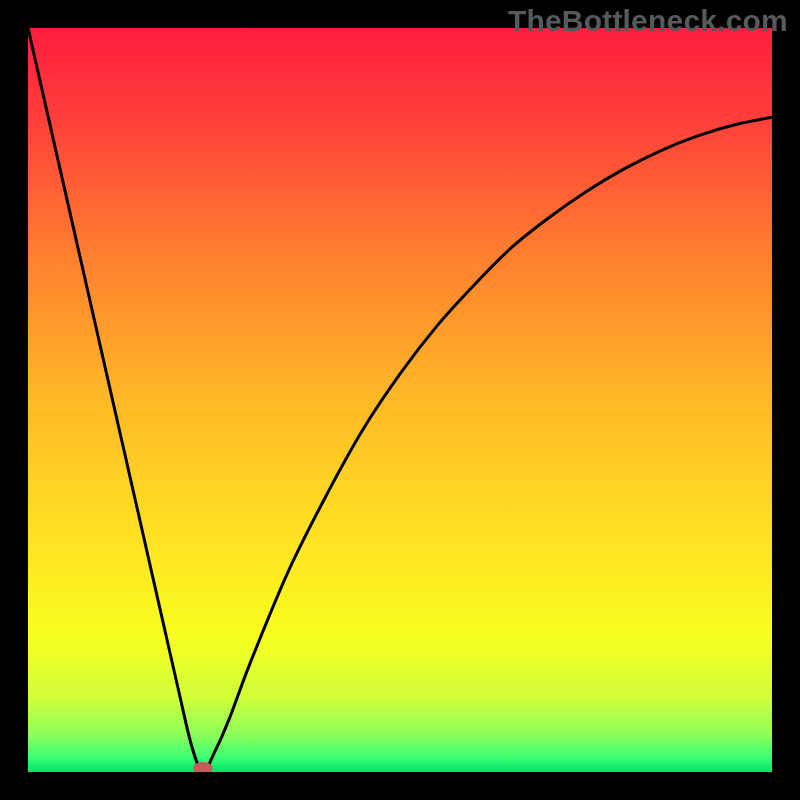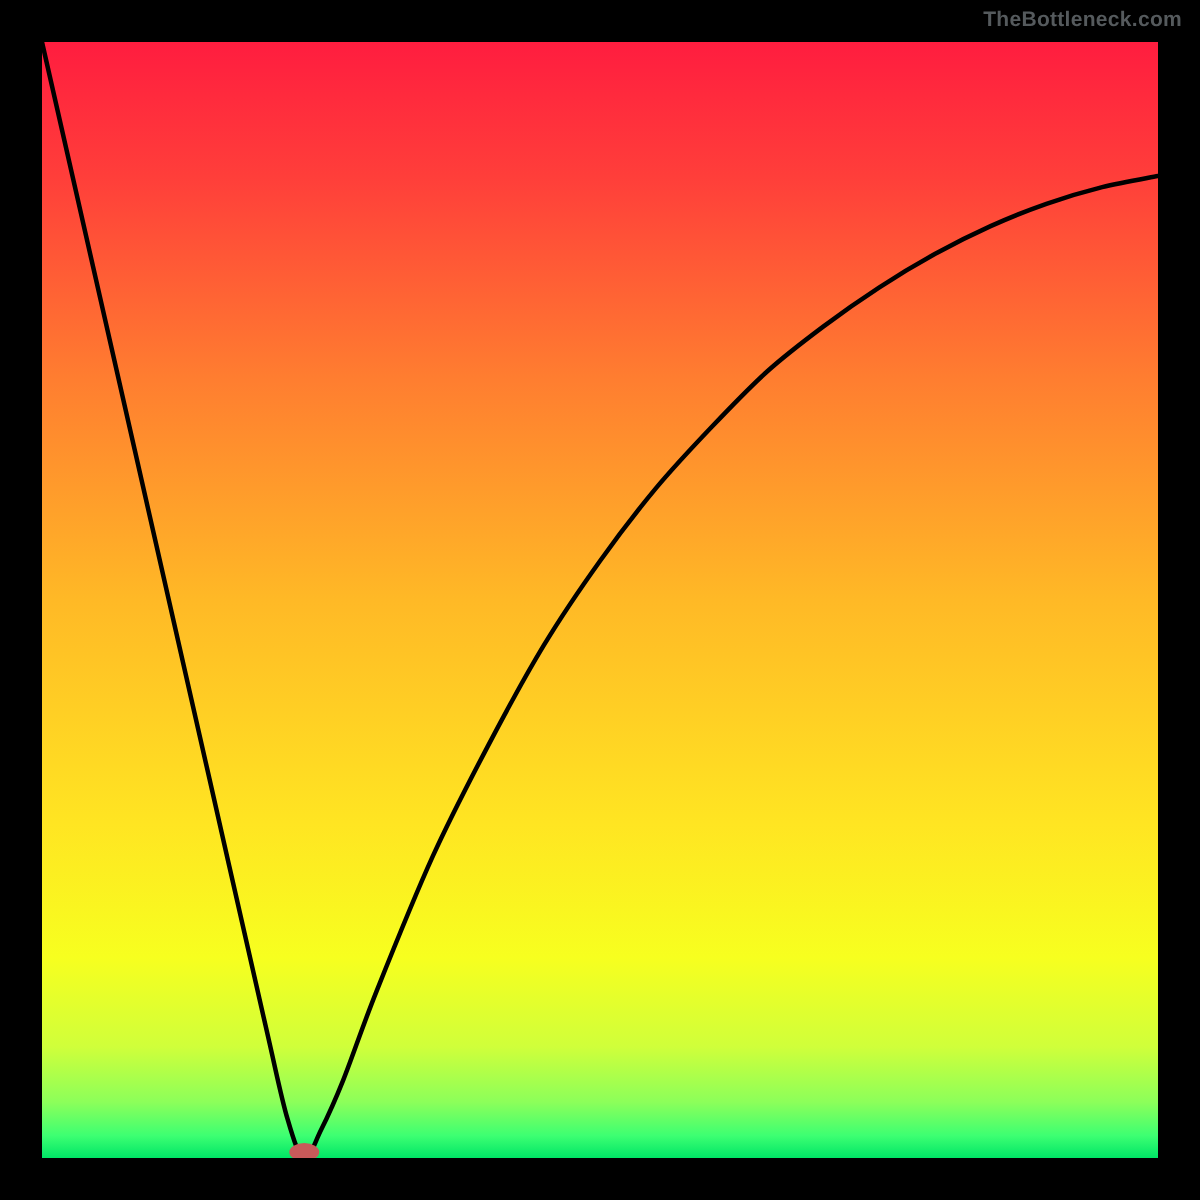--- a/index.html
+++ b/index.html
@@ -23,21 +23,21 @@
     top: 28px;
     width: 744px;
     height: 744px;
     overflow: hidden;
   }
   .watermark {
     position: absolute;
     top: 4px;
     right: 12px;
     color: #555a5d;
-    font-size: 14px;
+    font-size: 30px;
     font-weight: 600;
     letter-spacing: 0.2px;
     z-index: 10;
   }
   svg { display: block; }
 </style>
 </head>
 <body>
 
 <div class="frame">

